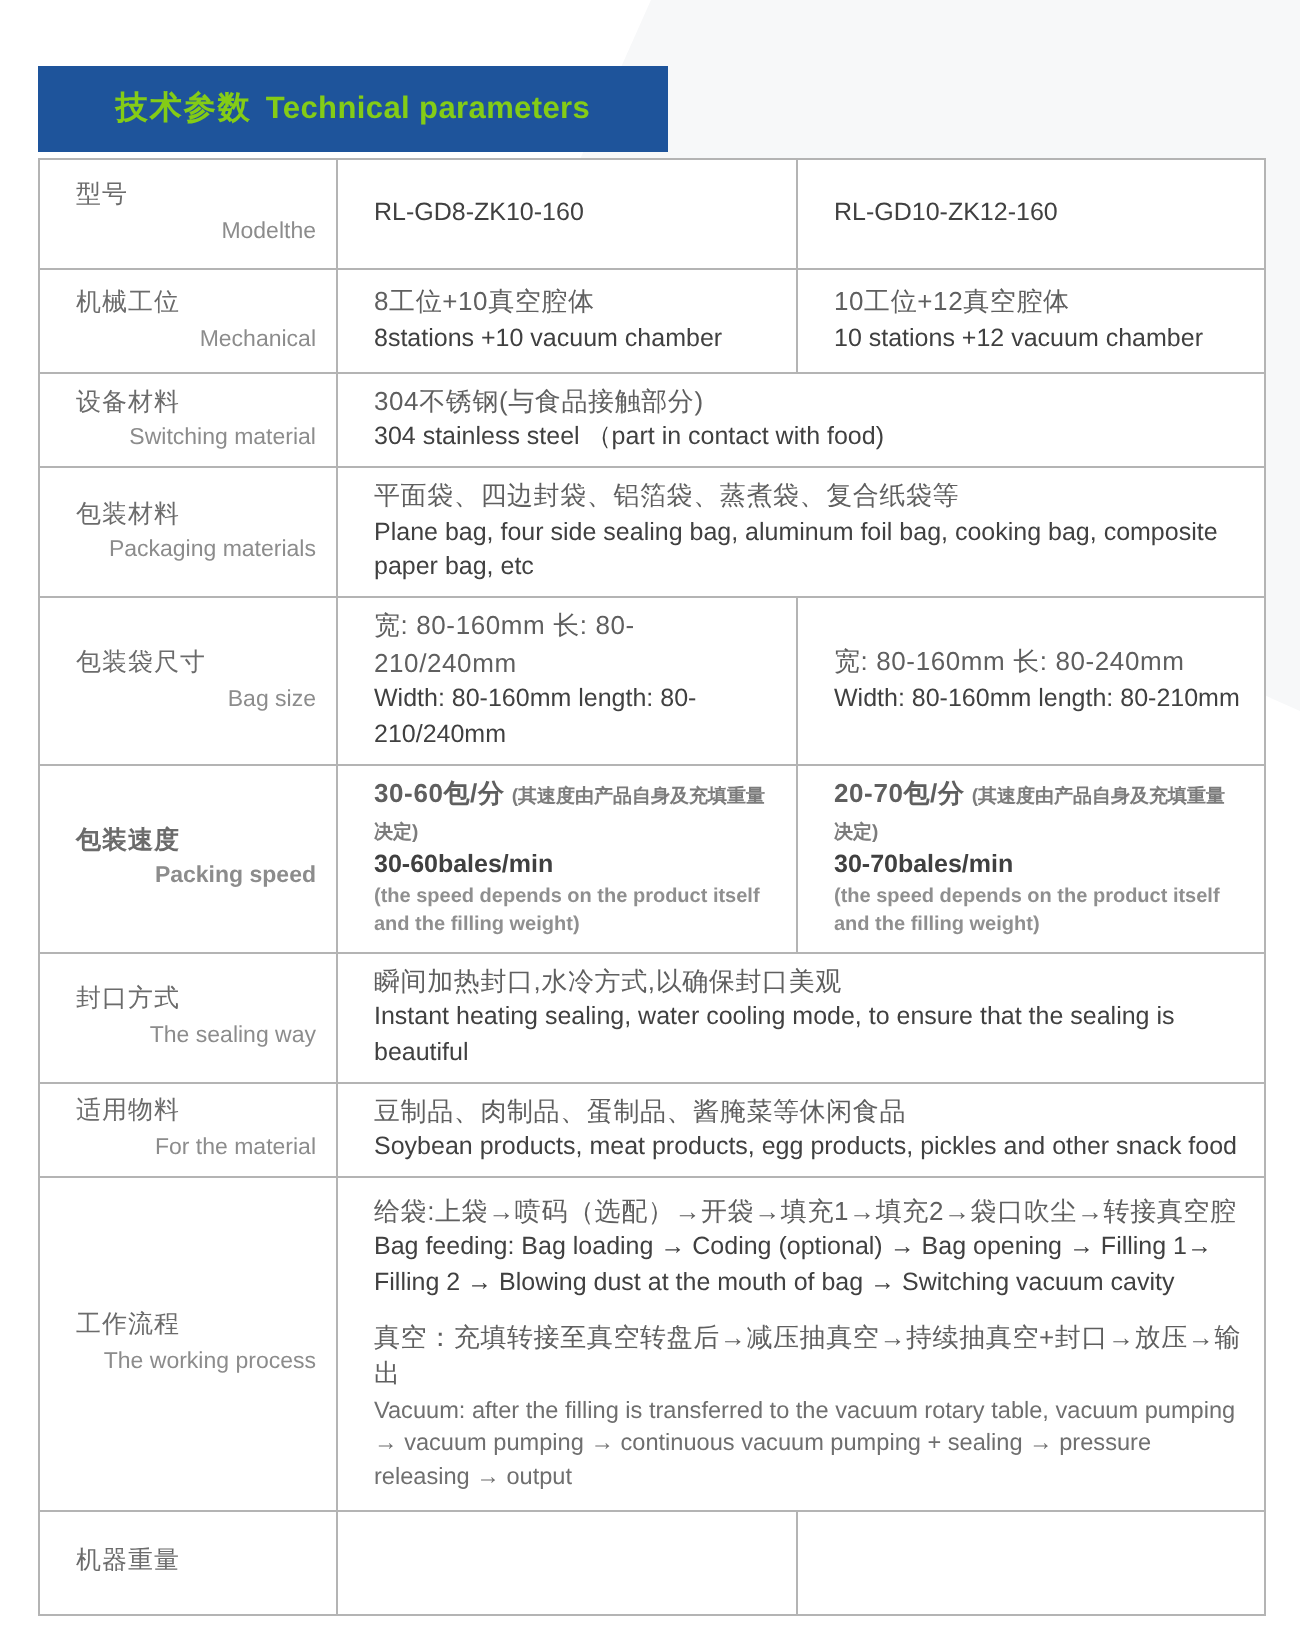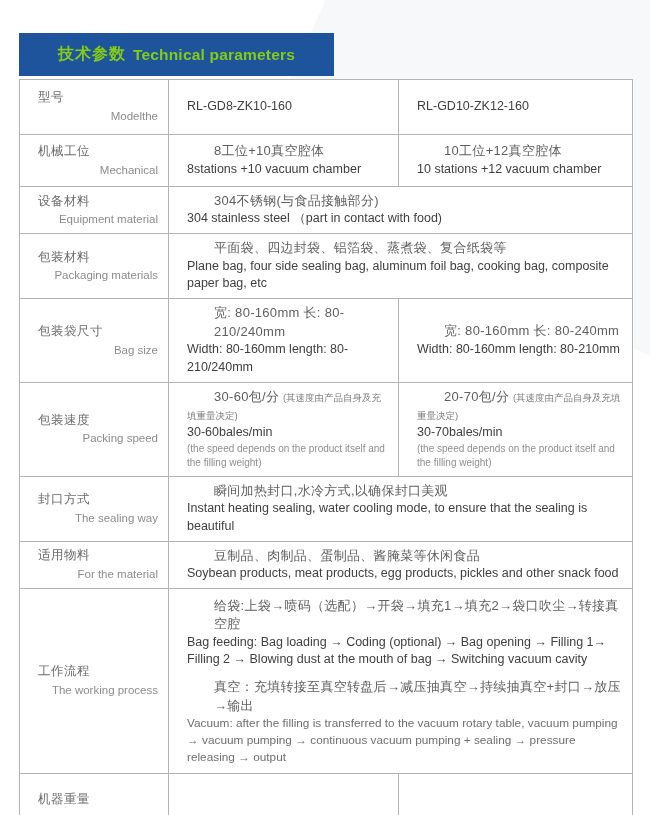--- a/index.html
+++ b/index.html
@@ -44,34 +44,34 @@
     border: 1px solid #b4b4b4;
     vertical-align: middle;
     padding: 5px 10px 5px 18px;
     color: #5d5d5d;
     font-size: 13px;
     line-height: 1.42;
   }
   td.label { padding-left: 14px; }
   .lab-cn { color: #6b6b6b; font-size: 12.5px; letter-spacing: 0.5px; }
   .lab-en { color: #8c8c8c; font-size: 11.5px; margin-top: 1px; text-align: right; }
-  .v-cn { color: #5f5f5f; font-size: 13px; letter-spacing: 0.3px; margin-left: 27px; }
+  .v-cn { color: #5f5f5f; font-size: 13px; letter-spacing: 0.3px; }
   .v-en { color: #404040; font-size: 12.5px; }
   .note { color: #8f8f8f; font-size: 10px; letter-spacing: 0; }
   .note-cn { color: #7c7c7c; font-size: 9.5px; }
   .wp-group { margin: 3px 0 9px 0; }
   .wp-group:last-child { margin-bottom: 3px; }
   .wp-en-small { color: #6f6f6f; font-size: 11.8px; }
   
   tr.r-model   td { height: 44px; }
   tr.r-mech    td { height: 41px; }
   tr.r-equip   td { height: 36px; }
   tr.r-pkgmat  td { height: 45px; }
   tr.r-bagsize td { height: 36px; }
-  tr.r-speed   td { height: 42px; }
+  tr.r-speed   td { height: 42px; font-weight: bold; }
   tr.r-seal    td { height: 38px; }
   tr.r-matuse  td { height: 34px; }
   tr.r-process td { height: 102px; }
   tr.r-power   td { height: 44px; }
   tr.r-weight  td { height: 41px; }
 </style>
 </head>
 <body>
 
 <div class="bg-shape"></div>
@@ -113,21 +113,21 @@
     </td>
     <td>
       <div class="v-cn">10工位+12真空腔体</div>
       <div class="v-en">10 stations +12 vacuum chamber</div>
     </td>
   </tr>
 
   <tr class="r-equip">
     <td class="label">
       <div class="lab-cn">设备材料</div>
-      <div class="lab-en">Equipment material</div>
+      <div class="lab-en">Switching material</div>
     </td>
     <td colspan="2">
       <div class="v-cn">304不锈钢(与食品接触部分)</div>
       <div class="v-en">304 stainless steel （part in contact with food)</div>
     </td>
   </tr>
 
   <tr class="r-pkgmat">
     <td class="label">
       <div class="lab-cn">包装材料</div>

